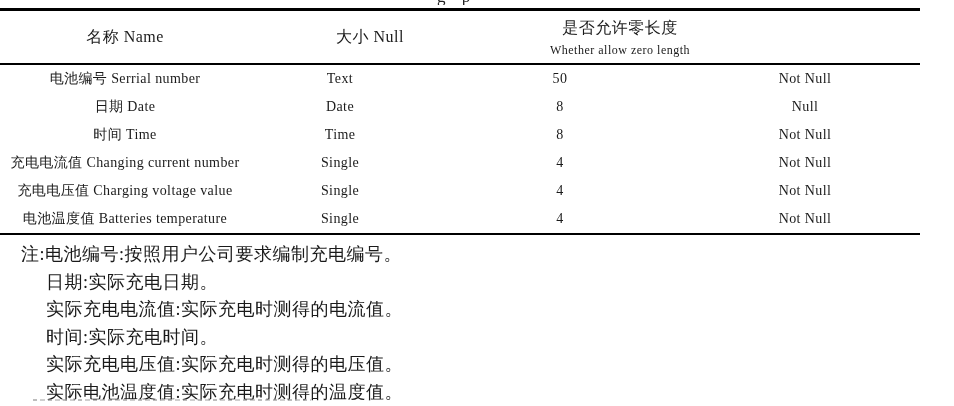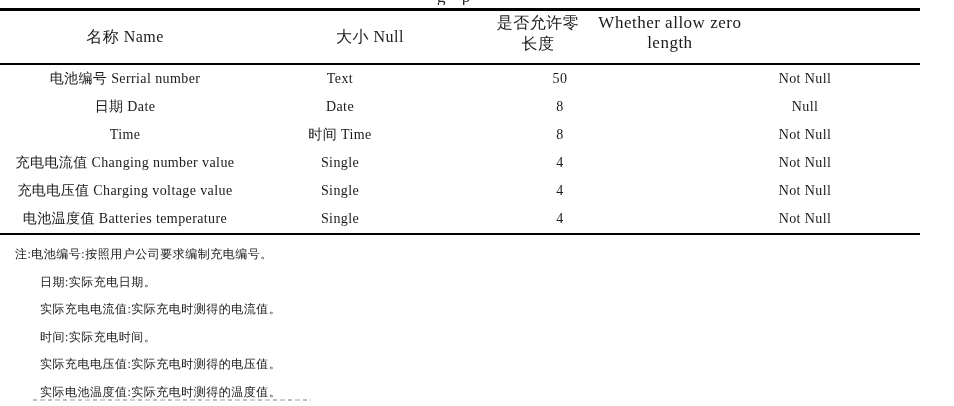--- a/index.html
+++ b/index.html
@@ -57,43 +57,43 @@
   }
   .thead {
     height: 52px;
     align-items: center;
     font-size: 16px;
     gap: 30px;
   }
   .th { letter-spacing: 0.5px; }
   .th-stacked {
     display: flex;
-    flex-direction: row;
+    flex-direction: column;
     justify-content: center;
     gap: 4px;
     height: 100%;
     padding-top: 2px;
     box-sizing: border-box;
   }
   .th-stacked .line1 { font-size: 16px; letter-spacing: 0.5px; }
-  .th-stacked .line2 { font-size: 17px; letter-spacing: 0.5px; }
+  .th-stacked .line2 { font-size: 12px; letter-spacing: 0.5px; }
 
   .trow {
     height: 28px;
     line-height: 28px;
     font-size: 14px;
   }
   .td { letter-spacing: 0.4px; white-space: nowrap; }
 
   
   .notes {
     position: absolute;
-    left: 15px;
+    left: 21px;
     top: 241px;
-    font-size: 12px;
+    font-size: 18px;
     line-height: 27.5px;
     letter-spacing: 0.5px;
     white-space: nowrap;
   }
   .note-line { height: 27.5px; }
   .note-line.indented { padding-left: 25px; }
 
   
   .bottom-fragment {
     position: absolute;
@@ -135,27 +135,27 @@
         <div class="td">50</div>
         <div class="td">Not Null</div>
       </div>
       <div class="trow">
         <div class="td">日期 Date</div>
         <div class="td">Date</div>
         <div class="td">8</div>
         <div class="td">Null</div>
       </div>
       <div class="trow">
+        <div class="td">时间 Time</div>
         <div class="td">Time</div>
-        <div class="td">时间 Time</div>
         <div class="td">8</div>
         <div class="td">Not Null</div>
       </div>
       <div class="trow">
-        <div class="td">充电电流值 Changing number value</div>
+        <div class="td">充电电流值 Changing current number</div>
         <div class="td">Single</div>
         <div class="td">4</div>
         <div class="td">Not Null</div>
       </div>
       <div class="trow">
         <div class="td">充电电压值 Charging voltage value</div>
         <div class="td">Single</div>
         <div class="td">4</div>
         <div class="td">Not Null</div>
       </div>

